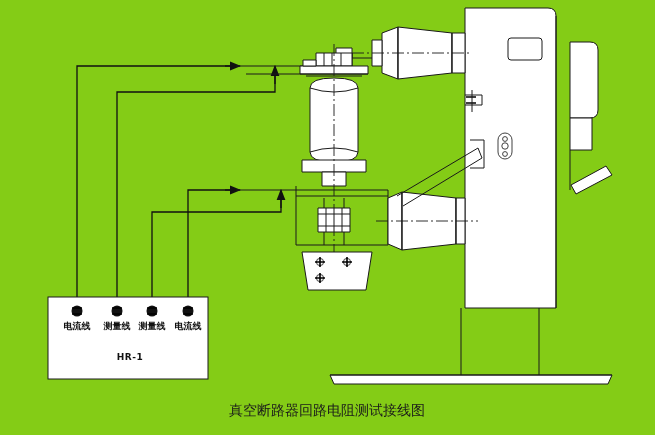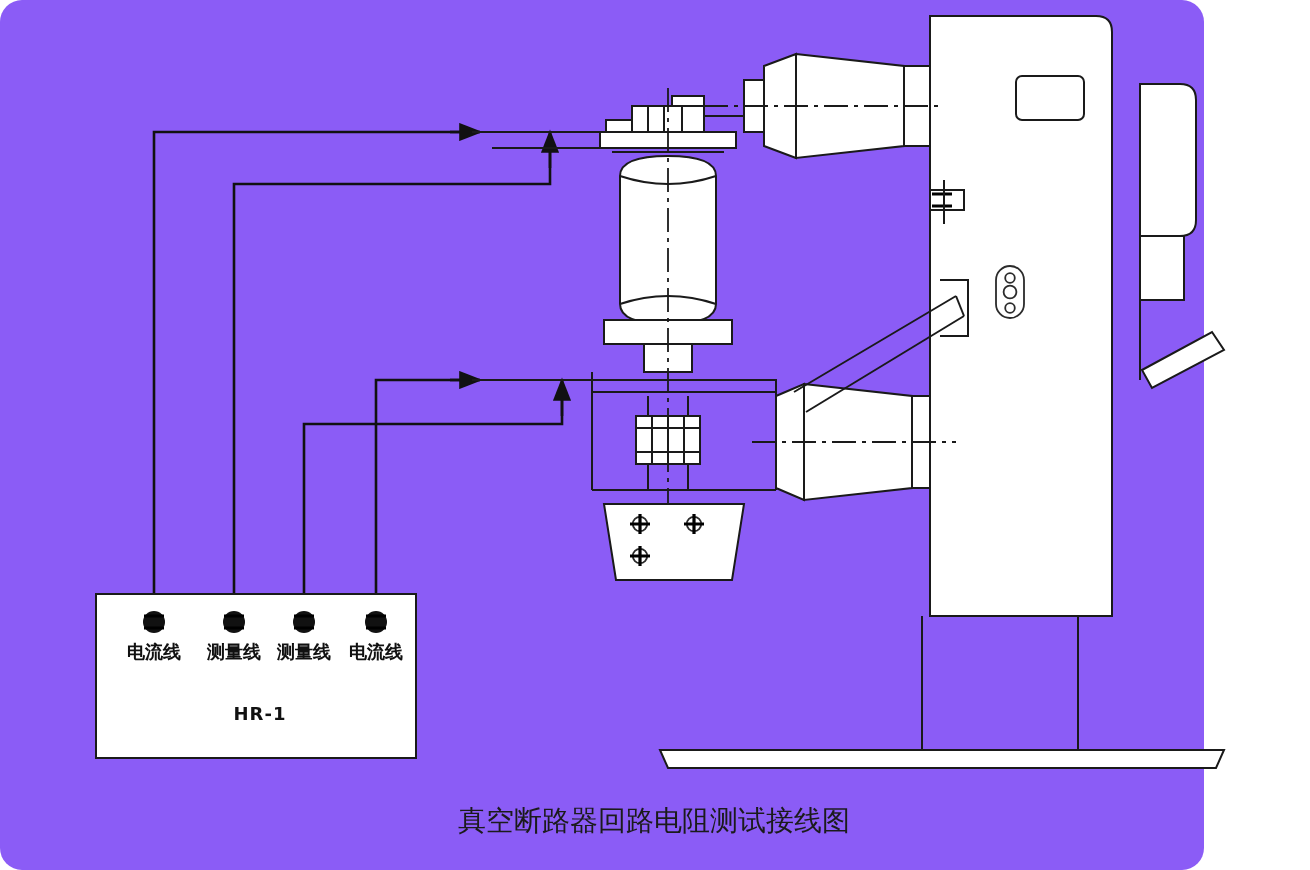--- a/index.html
+++ b/index.html
@@ -10,24 +10,23 @@
   body {
     width: 655px;
     height: 435px;
     font-family: "Liberation Sans", sans-serif;
     position: relative;
     overflow: hidden;
   }
   #stage {
     position: absolute;
     left: 0; top: 0;
-    width: 602px;
+    width: 655px;
     height: 435px;
-    background: #8b5cf6;
-    border-radius: 11px;
+    background: #84cc16;
   }
   svg#diagram {
     display: block;
     width: 655px;
     height: 435px;
   }
   .ln { stroke: #1a1a1a; stroke-width: 1; fill: none; }
   .ln-thin { stroke: #2b2b2b; stroke-width: 0.9; fill: none; }
   .ln-thick { stroke: #000000; stroke-width: 1.6; fill: none; }
   .wire { stroke: #111111; stroke-width: 1.3; fill: none; }

